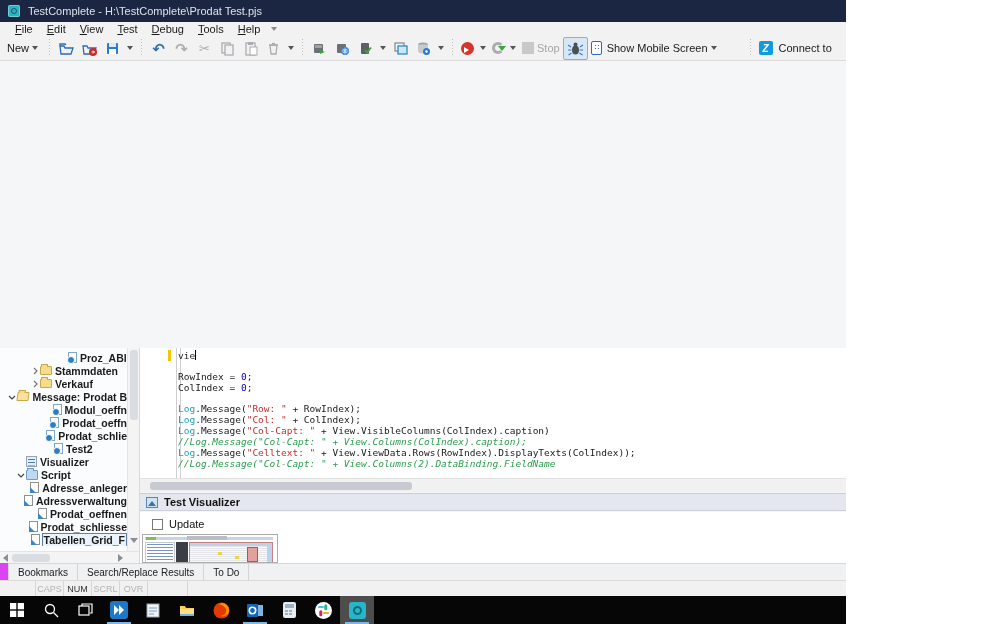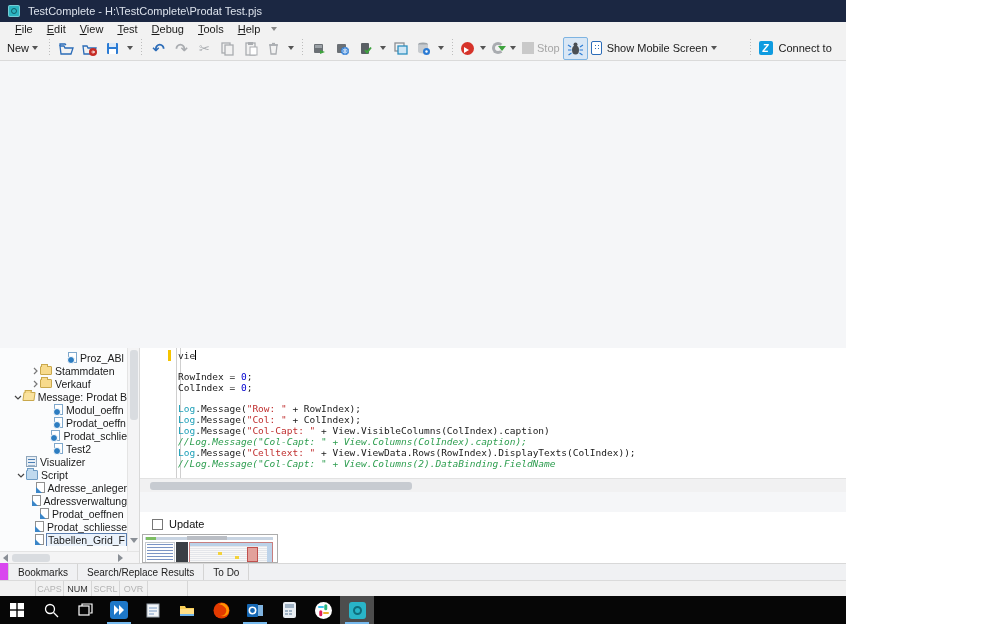--- a/index.html
+++ b/index.html
@@ -50,21 +50,21 @@
   .zephyr-ico { width:14px; height:14px; background:#0E9BE0; border-radius:2px; color:#fff; font-size:10px; font-style:italic; font-weight:bold; display:flex; align-items:center; justify-content:center; }
   .tb-spacer { flex:1; }
 
   
   .workspace { left:0; top:61px; width:998px; height:287px; background:#F5F6F8; }
 
   
   .lower { left:0; top:348px; width:998px; height:215px; background:#F5F6F8; }
 
   
-  .tree-panel { left:0; top:0; width:140px; height:215px; background:#FBFCFD; border-right:1px solid #D9D9D9; overflow:hidden; }
+  .tree-panel { left:0; top:0; width:140px; height:215px; background:#FBFCFD; border-right:1px solid #D9D9D9; overflow:hidden;font-weight:bold; }
   .tree-rows { position:absolute; left:0; top:3px; width:127px; }
   .tree-row { height:13px; display:flex; align-items:center; white-space:nowrap; overflow:hidden; }
   .tree-label { font-size:10.5px; color:#1A1A1A; margin-left:3px; }
   .tree-label.selected { border:1px solid #5C7FB0; background:#EAF2FB; padding:0 1px; margin-left:2px; }
   .chev { width:10px; height:10px; flex:0 0 10px; }
   .ico-folder { width:12px; height:9px; background:#F7DA8C; border:1px solid #C9A84C; border-radius:1px; position:relative; flex:0 0 12px; }
   .ico-folder::before { content:""; position:absolute; left:0; top:-3px; width:5px; height:2px; background:#F7DA8C; border:1px solid #C9A84C; border-bottom:none; }
   .ico-folder.open { background:#FAE29E; transform:skewX(-8deg); }
   .ico-kdt { width:9px; height:11px; background:#fff; border:1px solid #7FA8CC; position:relative; flex:0 0 9px; }
   .ico-kdt::after { content:""; position:absolute; left:-2px; bottom:-2px; width:6px; height:6px; border-radius:50%; background:#2D7DC1; border:1px solid #fff; }
@@ -453,20 +453,25 @@
             <div class="tri-right"></div>
           </div>
       </div>
       <div class="abs ed-vscroll">
         <div class="abs" style="left:2px; top:118px;">
             <div class="tri-down"></div>
           </div>
       </div>
     </div>
 
+    <div class="abs vis-header">
+      <div class="vis-ico"></div>
+      <div class="vis-title">Test Visualizer</div>
+      <div class="vis-min"></div>
+    </div>
     <div class="abs vis-body">
       <div class="abs checkbox"></div>
       <div class="abs check-label">Update</div>
       <div class="abs thumb">
         <div class="abs thumb-titlebar"></div>
         <div class="abs thumb-logo"></div>
         <div class="abs thumb-toolstrip"></div>
         <div class="abs thumb-leftpanel"></div>
         <div class="abs thumb-dark"></div>
         <div class="abs thumb-grid"></div>

